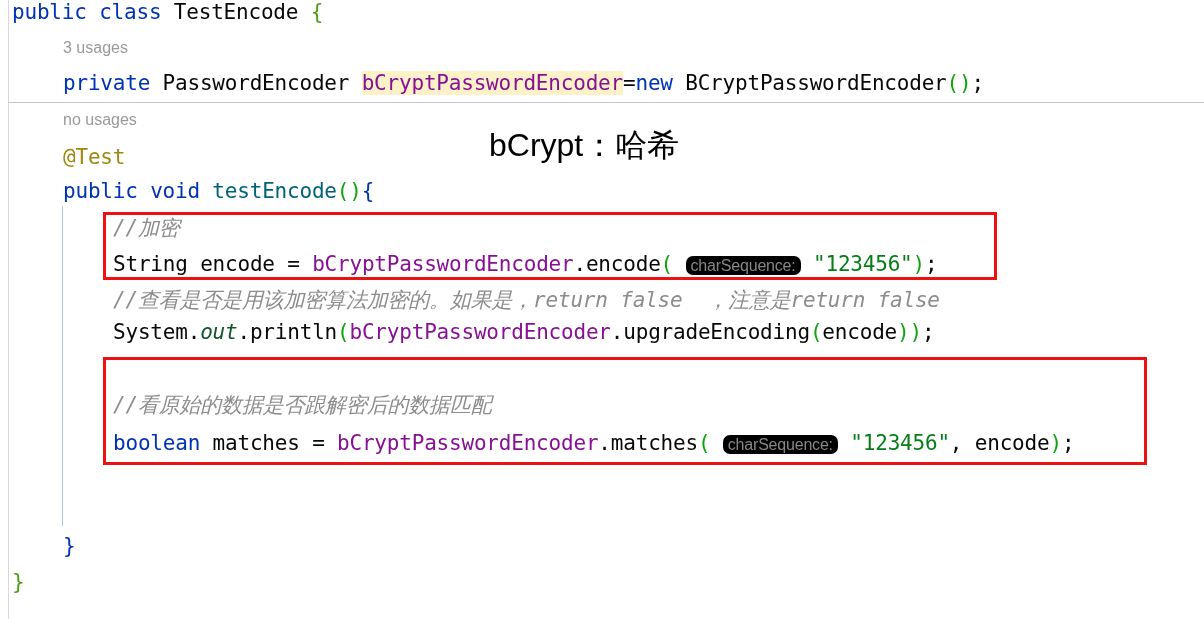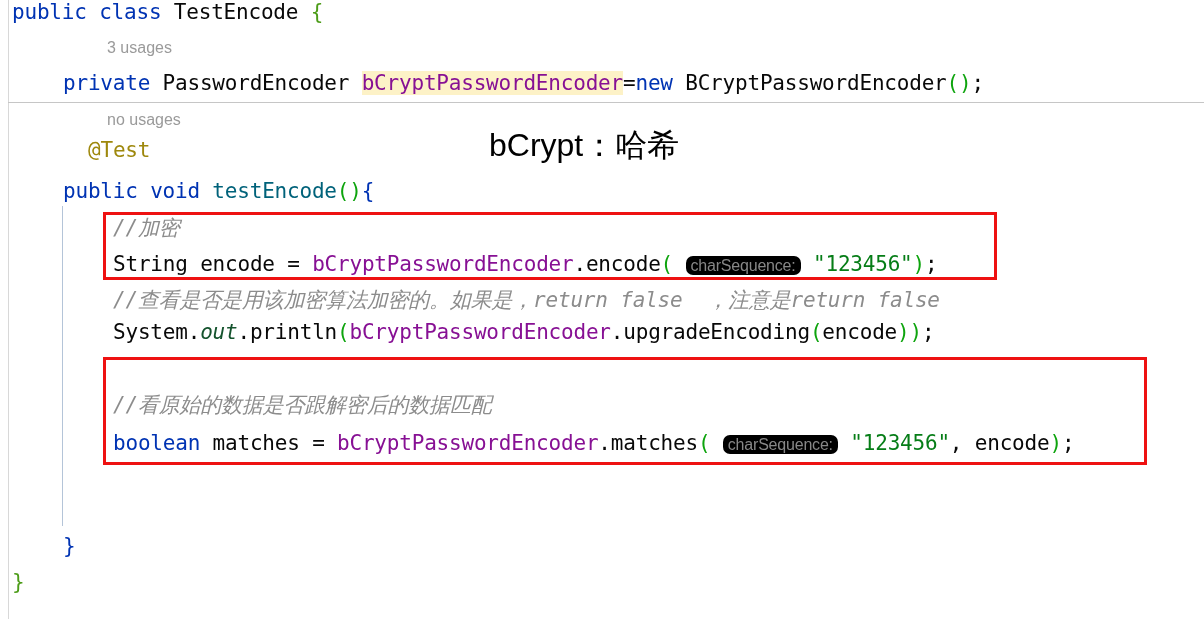--- a/index.html
+++ b/index.html
@@ -66,21 +66,20 @@
   }
 
   
   .inlay-usage {
     position: absolute;
     white-space: pre;
     font-family: "Liberation Sans", "DejaVu Sans", sans-serif;
     font-size: 16px;
     line-height: 20px;
     color: #9a9a9a;
-    margin-left: 44px;
   }
 
   
   .kw        { color: #0033b3; }
   .type      { color: #080808; }
   .field     { color: #871094; }
   .method    { color: #080808; }
   .decl      { color: #00627a; }
   .anno      { color: #9e880d; }
   .paren     { color: #0ea40e; }
@@ -134,21 +133,21 @@
   <div class="indent-guide"></div>
 
   <div class="line" style="left:12px; top:-2px;"><span class="kw">public</span><span class="plain"> </span><span class="kw">class</span><span class="plain"> </span><span class="type">TestEncode</span><span class="plain"> </span><span class="brace-out">{</span></div>
 
   <div class="inlay-usage" style="left:63px; top:38px;">3 usages</div>
 
   <div class="line" style="left:63px; top:69px;"><span class="kw">private</span><span class="plain"> </span><span class="type">PasswordEncoder</span><span class="plain"> </span><span class="field hl-ident">bCryptPasswordEncoder</span><span class="plain">=</span><span class="kw">new</span><span class="plain"> </span><span class="type">BCryptPasswordEncoder</span><span class="paren">(</span><span class="paren">)</span><span class="plain">;</span></div>
 
   <div class="inlay-usage" style="left:63px; top:110px;">no usages</div>
 
-  <div class="line" style="left:63px; top:136px;margin-left:25px;"><span class="anno">@Test</span></div>
+  <div class="line" style="left:63px; top:143px;"><span class="anno">@Test</span></div>
 
   <div class="line" style="left:63px; top:177px;"><span class="kw">public</span><span class="plain"> </span><span class="kw">void</span><span class="plain"> </span><span class="decl">testEncode</span><span class="paren">(</span><span class="paren">)</span><span class="brace-in">{</span></div>
 
   <div class="line" style="left:113px; top:214px;"><span class="comment">//加密</span></div>
 
   <div class="line" style="left:113px; top:250px;"><span class="type">String</span><span class="plain"> </span><span class="plain">encode</span><span class="plain"> </span><span class="plain">=</span><span class="plain"> </span><span class="field">bCryptPasswordEncoder</span><span class="plain">.</span><span class="method">encode</span><span class="paren">(</span><span class="plain"> </span><span class="param-hint">charSequence:</span><span class="plain"> </span><span class="str">"123456"</span><span class="paren">)</span><span class="plain">;</span></div>
 
   <div class="line" style="left:113px; top:286px;"><span class="comment">//查看是否是用该加密算法加密的。如果是，return false  ，注意是return false</span></div>
 
   <div class="line" style="left:113px; top:318px;"><span class="plain">System</span><span class="plain">.</span><span class="static-f">out</span><span class="plain">.</span><span class="method">println</span><span class="paren">(</span><span class="field">bCryptPasswordEncoder</span><span class="plain">.</span><span class="method">upgradeEncoding</span><span class="paren">(</span><span class="plain">encode</span><span class="paren">)</span><span class="paren">)</span><span class="plain">;</span></div>

